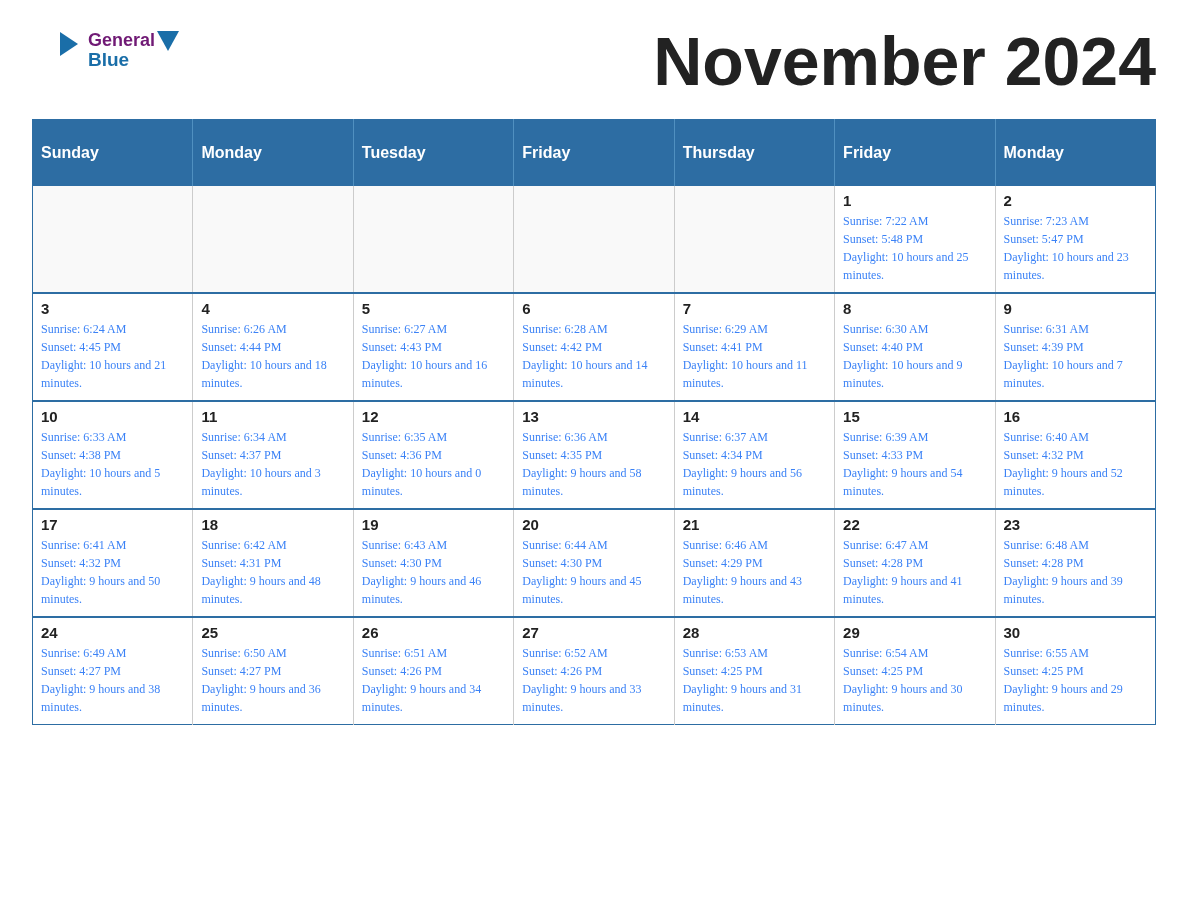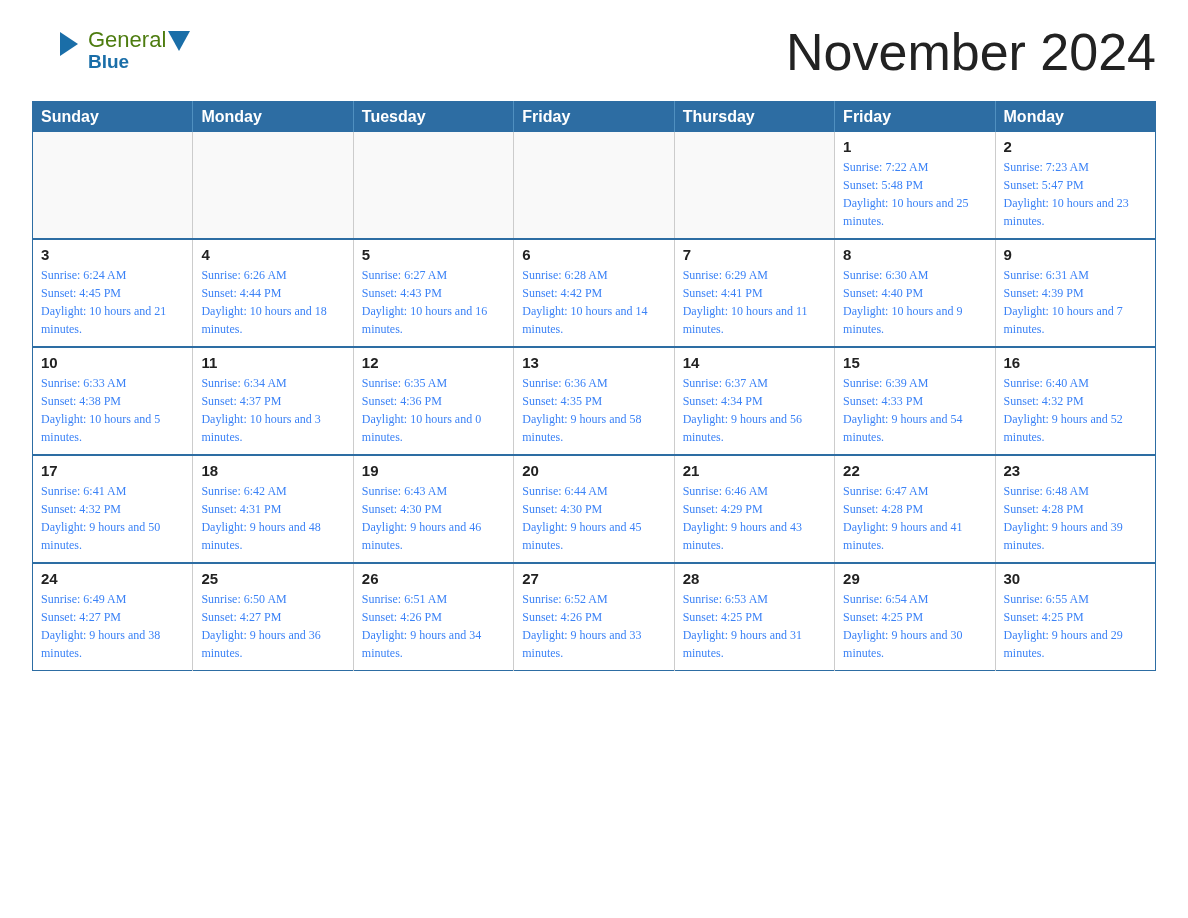--- a/index.html
+++ b/index.html
@@ -18,41 +18,41 @@
     }
     .logo {
       display: flex;
       flex-direction: column;
       align-items: flex-start;
     }
     .title-section {
       text-align: right;
     }
     .month-title {
-      font-size: 52px;
-      font-weight: normal;
+      font-size: 68px;
+      font-weight: bold;
       color: #222;
       line-height: 1.1;
     }
     .location {
       font-size: 20px;
       color: #555;
       margin-top: 4px;
     }
     .calendar {
       width: 100%;
       border-collapse: collapse;
       border: 1.5px solid #2d6da3;
     }
     .calendar th {
       background-color: #2d6da3;
       color: #fff;
       font-size: 16px;
       font-weight: 600;
-      padding: 6px 8px;
+      padding: 24px 8px;
       text-align: left;
       border-right: 1px solid #5090c0;
       margin-top: 48px;
     }
     .calendar th:last-child {
       border-right: none;
     }
     .calendar td {
       vertical-align: top;
       padding: 6px 8px 8px 8px;
@@ -106,21 +106,21 @@
 
       <svg width="52" height="52" viewBox="0 0 52 52">
 
         <rect x="2" y="2" width="34" height="28" rx="3" fill="#333" opacity="0"></rect>
 
         <polygon points="28,8 46,20 28,32" fill="#1a6ea8"></polygon>
         <rect x="2" y="12" width="26" height="16" rx="2" fill="#333" opacity="0"></rect>
       </svg>
       <div class="logo-text-wrapper">
         <div style="display:flex;align-items:center;">
-          <span style="font-size:22px;font-weight:normal;color:#4d7c0f;font-family:Arial;">General</span>
+          <span style="font-size:18px;font-weight:bold;color:#701a75;font-family:Arial;">General</span>
           <svg width="22" height="20" viewBox="0 0 22 20" style="margin-left:2px;margin-top:2px;">
             <polygon points="0,0 22,0 11,20" fill="#1a6ea8"></polygon>
           </svg>
         </div>
         <span style="font-size:19px;font-weight:bold;color:#1a6ea8;font-family:Arial;margin-top:-2px;">Blue</span>
       </div>
     </div>
   </div>
   <div class="title-section">
     <div class="month-title">November 2024</div>

